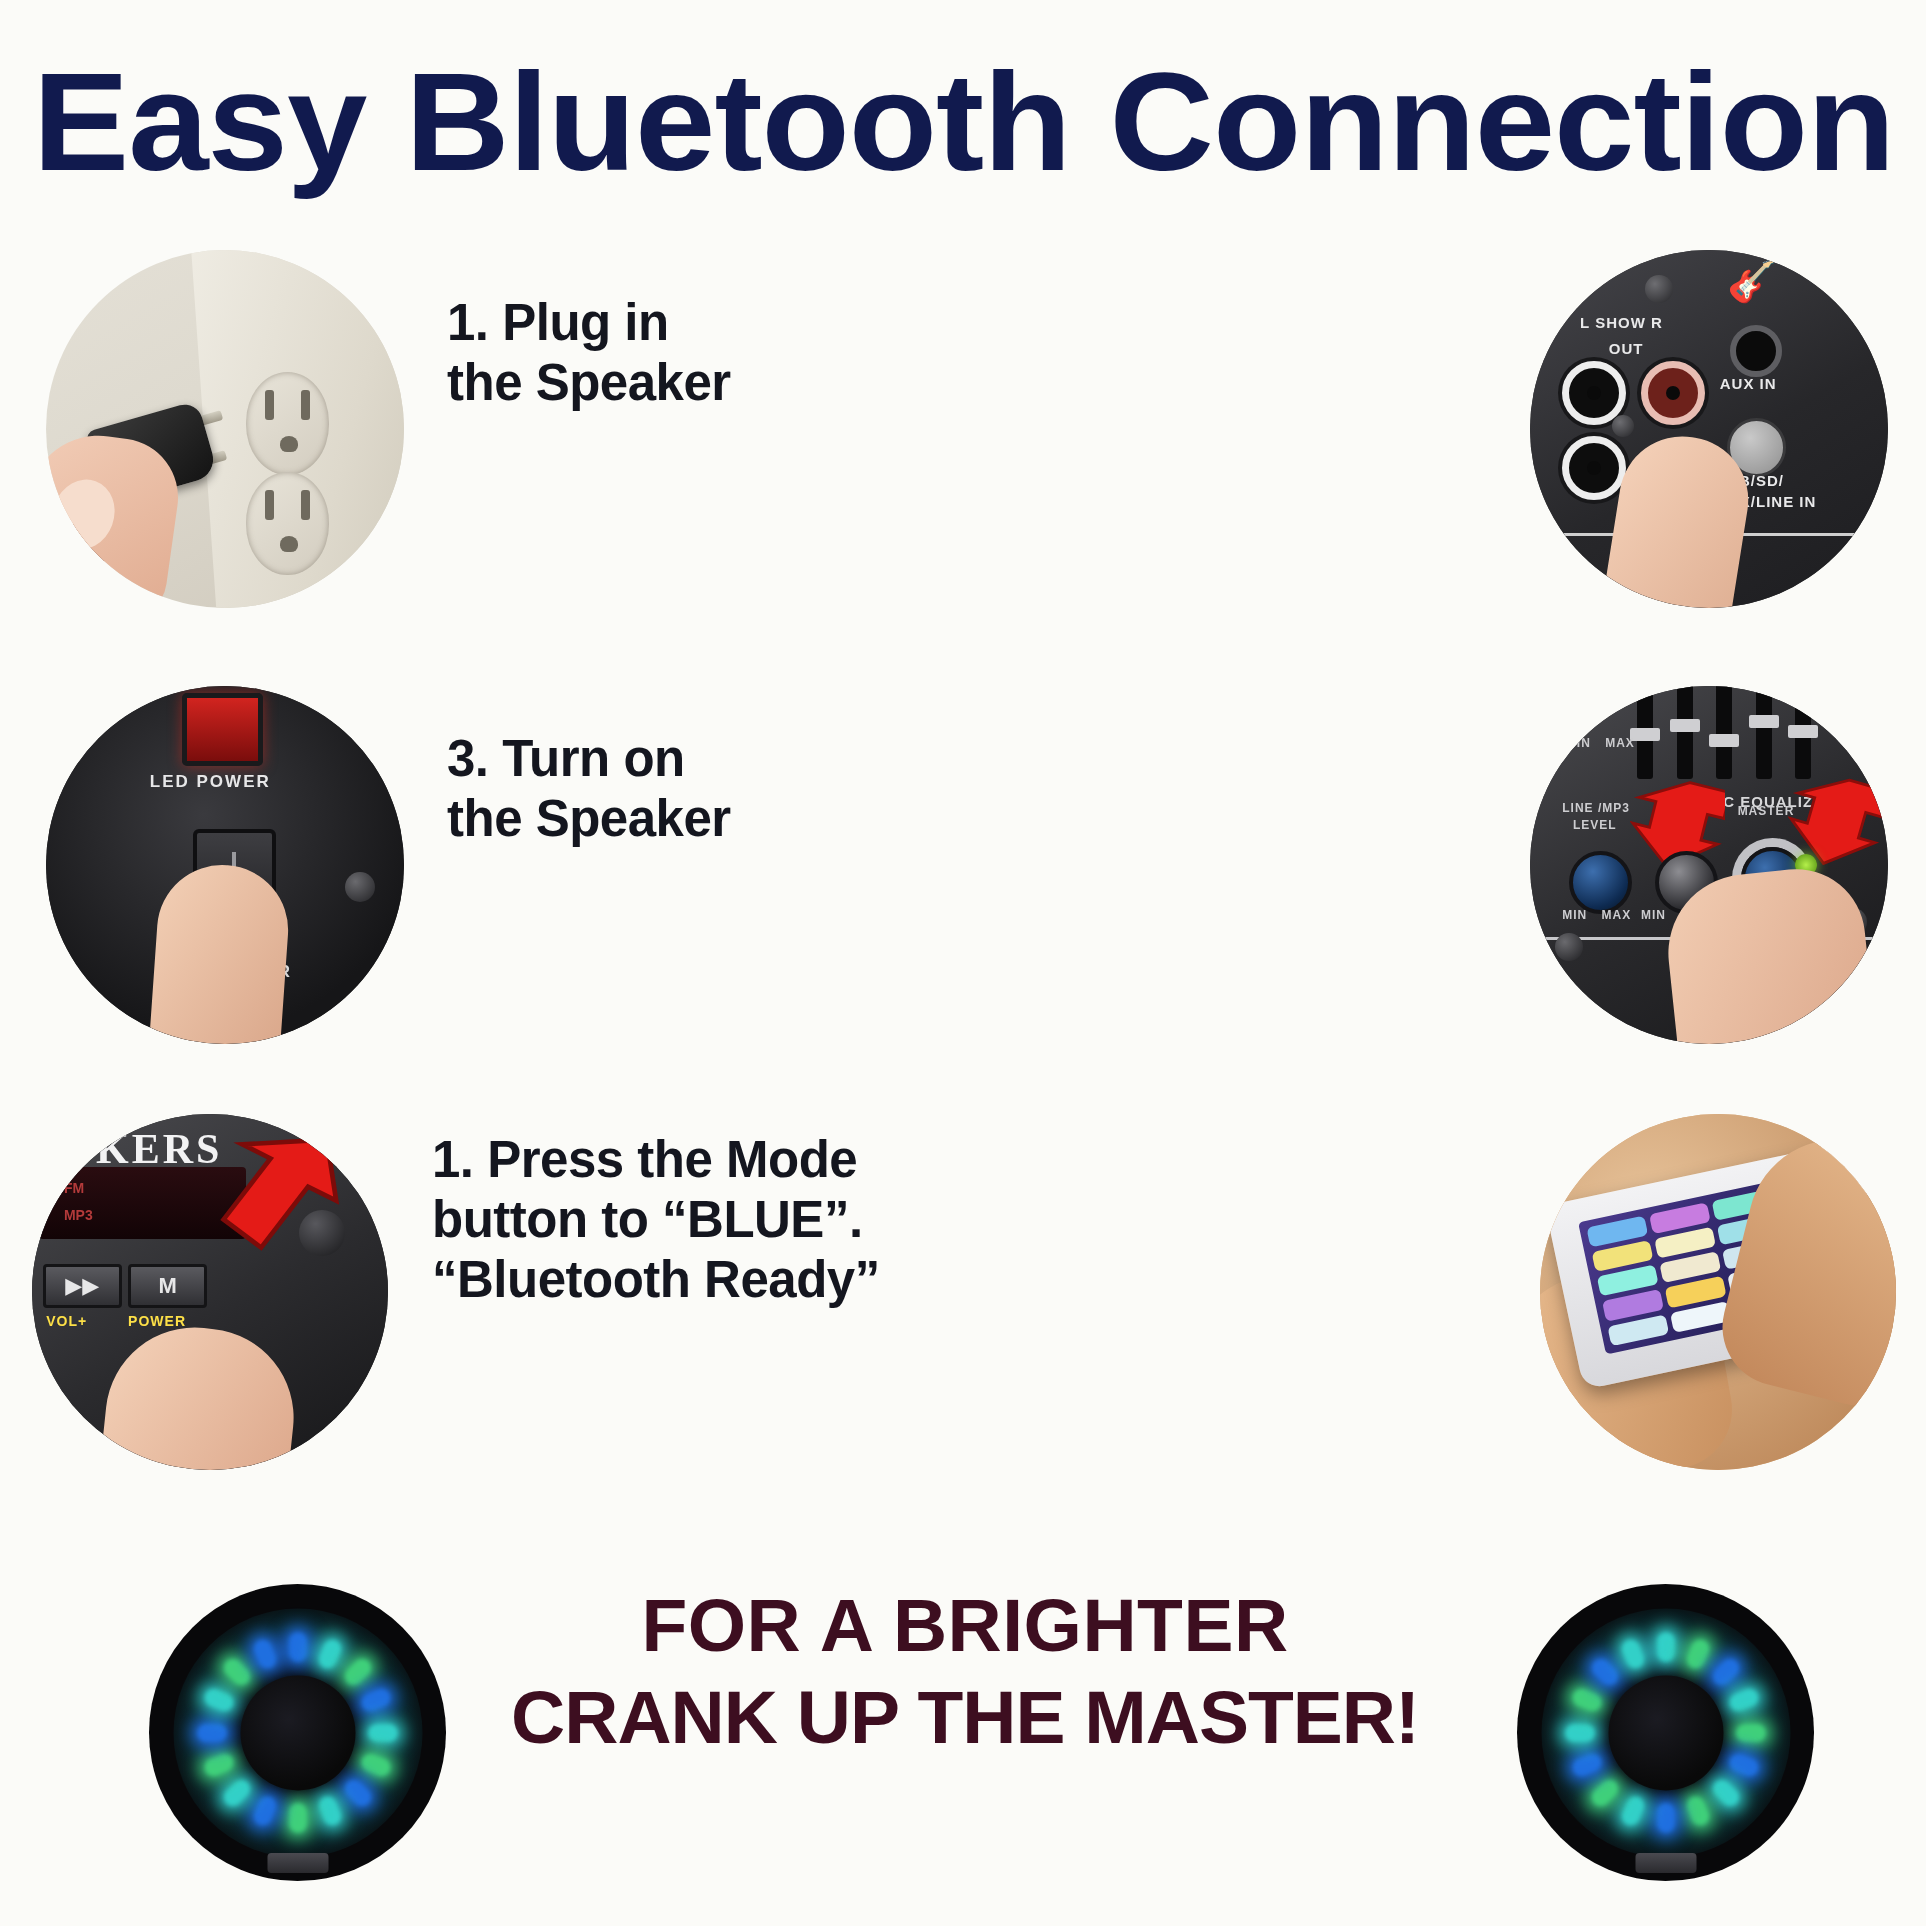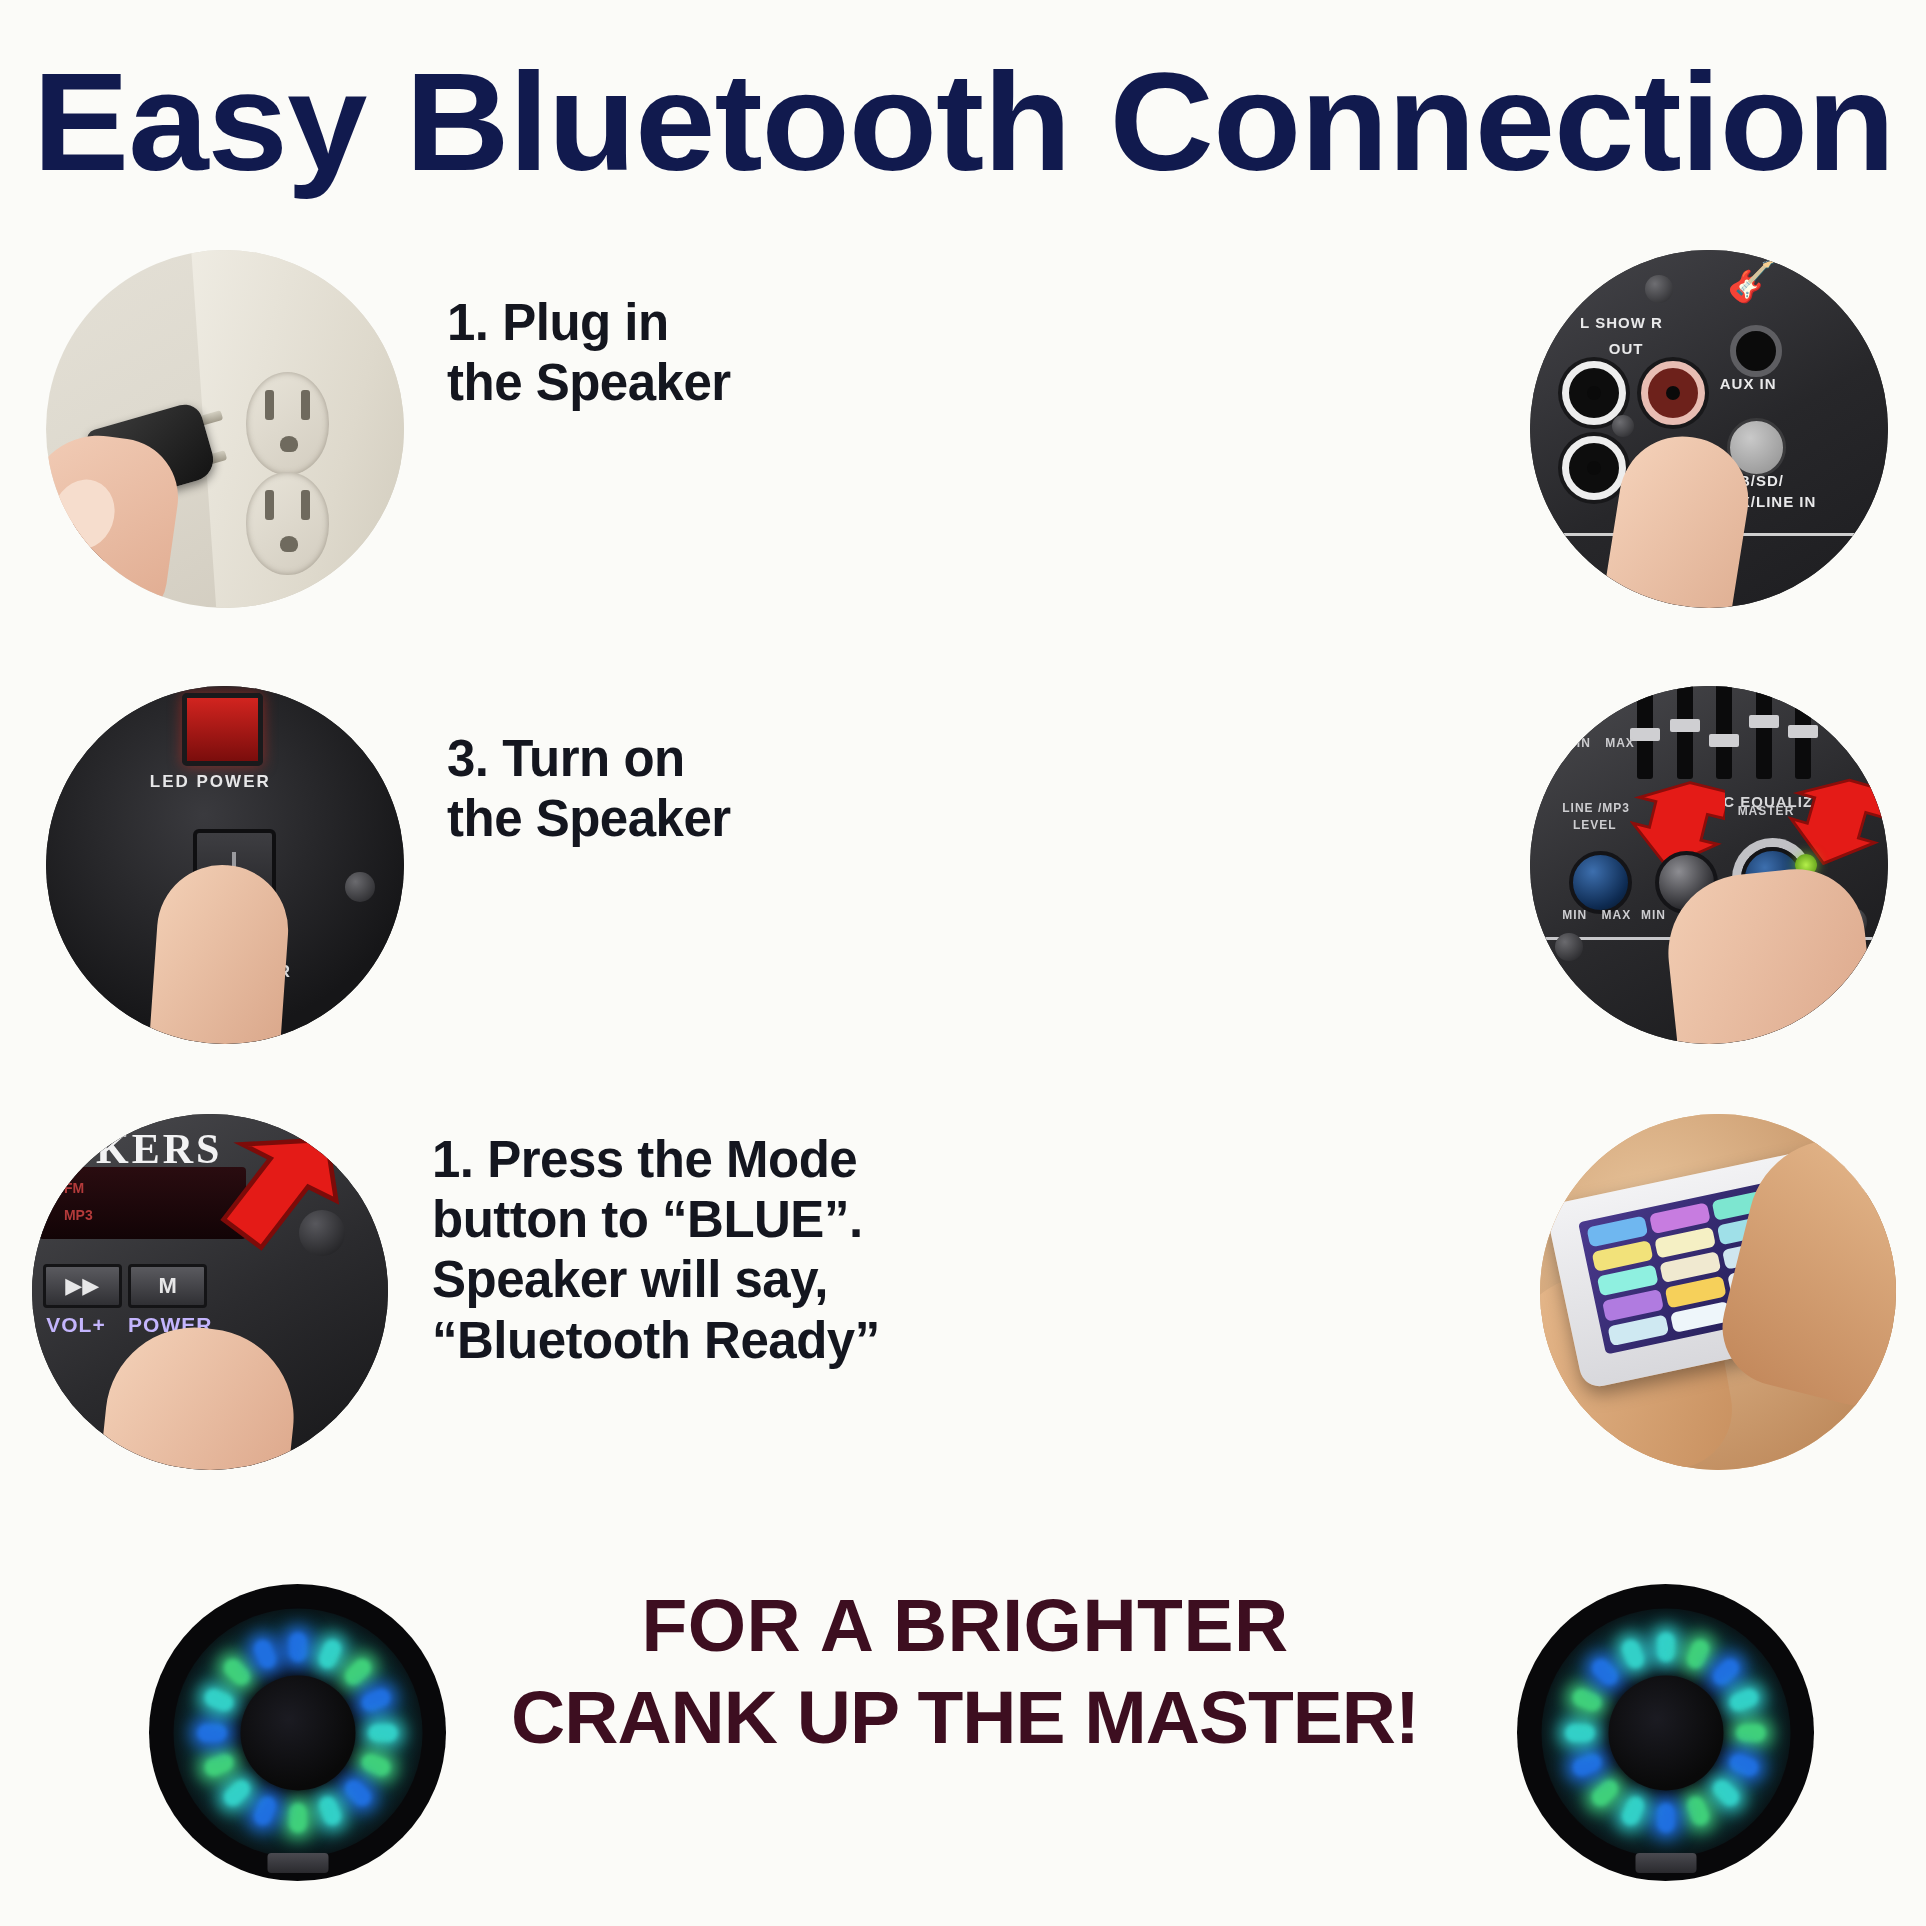--- a/index.html
+++ b/index.html
@@ -223,21 +223,21 @@
     position:absolute;left:2%;top:15%;width:58%;height:20%;
     background:linear-gradient(#2a0c10,#120406);border-radius:4px;
   }
   .ph5 .seg{position:absolute;color:#b33a3a;font-size:14px;font-weight:bold;}
   .ph5 .btn{
     position:absolute;width:73px;height:38px;border-radius:4px;
     background:linear-gradient(#5a5a5f,#303034);border:3px solid #141416;
     display:flex;align-items:center;justify-content:center;
     color:#e7e7e8;font-size:22px;font-weight:bold;
   }
-  .ph5 .blab{position:absolute;color:#c4b5fd;font-size:21px;font-weight:bold;letter-spacing:1px;}
+  .ph5 .blab{position:absolute;color:#fde047;font-size:14px;font-weight:bold;letter-spacing:1px;}
   .ph5 .thumb{
     position:absolute;left:20%;top:60%;width:188px;height:228px;
     border-radius:89px 89px 40px 40px;
     background:linear-gradient(120deg,#f4d2b9,#d9a184);transform:rotate(6deg);
   }
   .ph5 .knob{position:absolute;right:12%;top:27%;width:46px;height:46px;border-radius:50%;
     background:radial-gradient(circle at 36% 30%,#58585d,#18181a);}
 
   
   .ph6{background:#d9a877;}
@@ -421,21 +421,20 @@
           <div class="blab" style="left:27%;top:56%;">POWER</div>
           <div class="knob"></div>
           <svg style="position:absolute;left:46%;top:6%;width:149px;height:129px;" viewBox="0 0 120 110">
             <path d="M108 4 L116 56 L92 44 L52 96 L20 72 L60 20 L36 8 Z" fill="#e41b17" stroke="#7d0b09" stroke-width="4"></path>
           </svg>
           <div class="thumb"></div>
         </div>
         <div class="stxt tL" style="left:432px;top:22px;width:525px;">
           <div>1. Press the Mode</div>
           <div>button to “BLUE”.</div>
-          <div>Speaker will say,</div>
           <div>“Bluetooth Ready”</div>
         </div>
       </div>
 
       <div class="cell right">
 
         <div class="photo pR ph6" style="right:30px;top:6px;width:356px;height:356px;">
           <div class="bg"></div>
           <div class="hand1"></div>
           <div class="phone">

